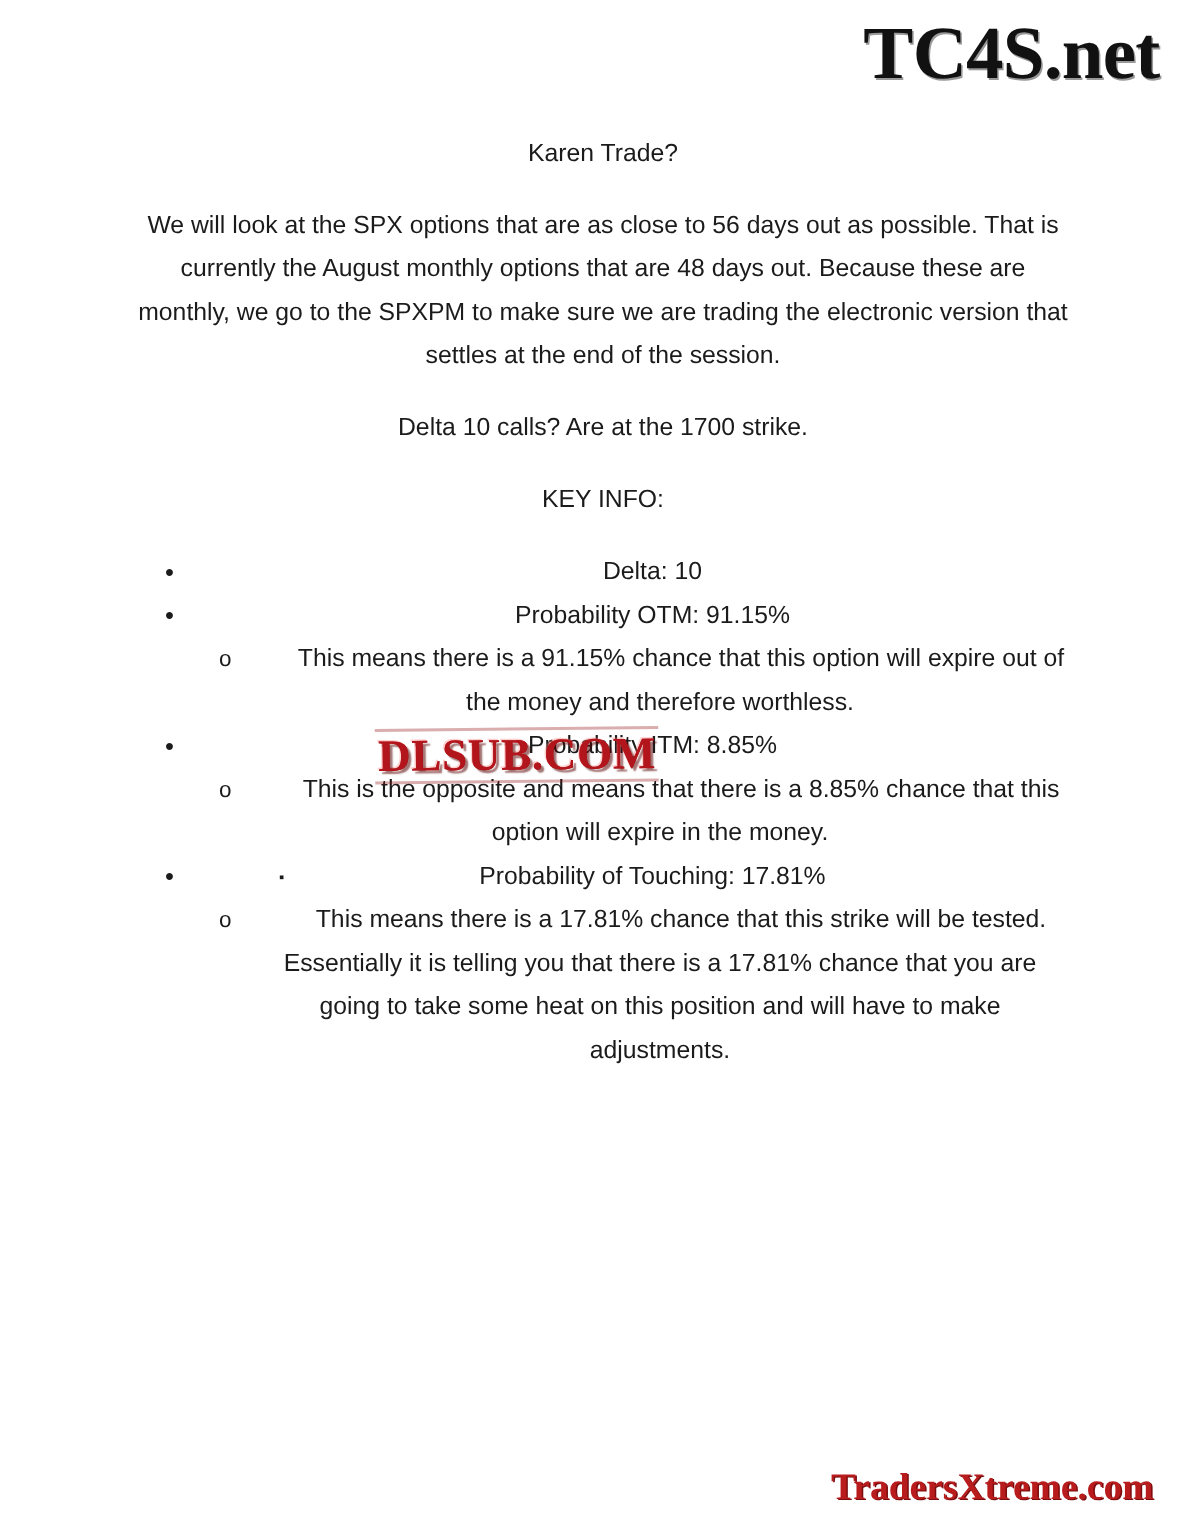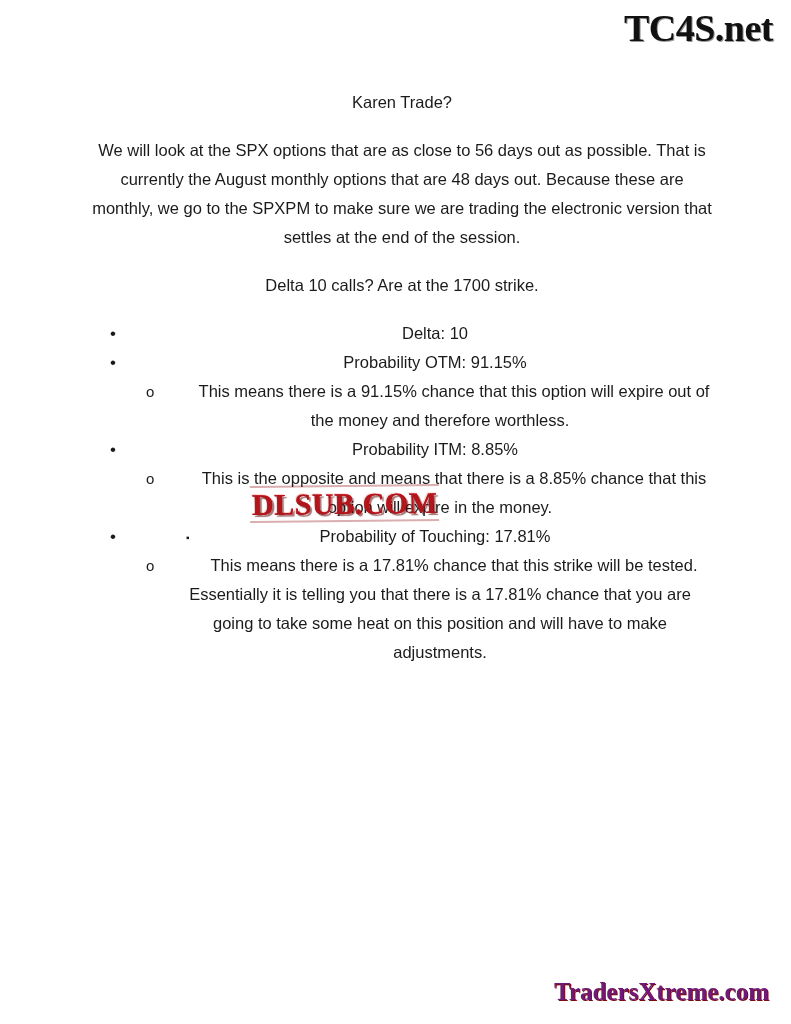--- a/index.html
+++ b/index.html
@@ -20,33 +20,33 @@
     inset: 0;
     background: #ffffff;
   }
   
   .brand-top {
     position: absolute;
     top: 6px;
     right: 18px;
     font-family: "Liberation Serif", serif;
     font-weight: bold;
-    font-size: 38px;
+    font-size: 50px;
     color: #111111;
     letter-spacing: -0.5px;
     text-shadow: 1px 1px 0 #999;
   }
   .brand-bottom {
     position: absolute;
     bottom: 18px;
     right: 22px;
     font-family: "Liberation Serif", serif;
     font-weight: bold;
     font-size: 25px;
-    color: #701a75;
+    color: #b91c1c;
     text-shadow: 1px 1px 0 #7a0c0f;
     letter-spacing: 0px;
     margin-left: 40px;
   }
   .content {
     position: absolute;
     left: 92px;
     top: 88px;
     width: 620px;
     font-size: 16.5px;
@@ -132,20 +132,21 @@
 
 <div class="page">
 
   <div class="brand-top">TC4S.net</div>
 
   <div class="content">
 
     <p class="para">Karen Trade?</p>
     <p class="para">We will look at the SPX options that are as close to 56 days out as possible.  That is currently the August monthly options that are 48 days out.  Because these are monthly, we go to the SPXPM to make sure we are trading the electronic version that settles at the end of the session.</p>
     <p class="para">Delta 10 calls?  Are at the 1700 strike.</p>
+    <p class="para">KEY INFO:</p>
 
     <ul class="lvl1">
 
       <li class="b1">
         <span class="bullet">•</span>
         <span class="txt">Delta: 10</span>
       </li>
 
       <li class="b1">
         <span class="bullet">•</span>

